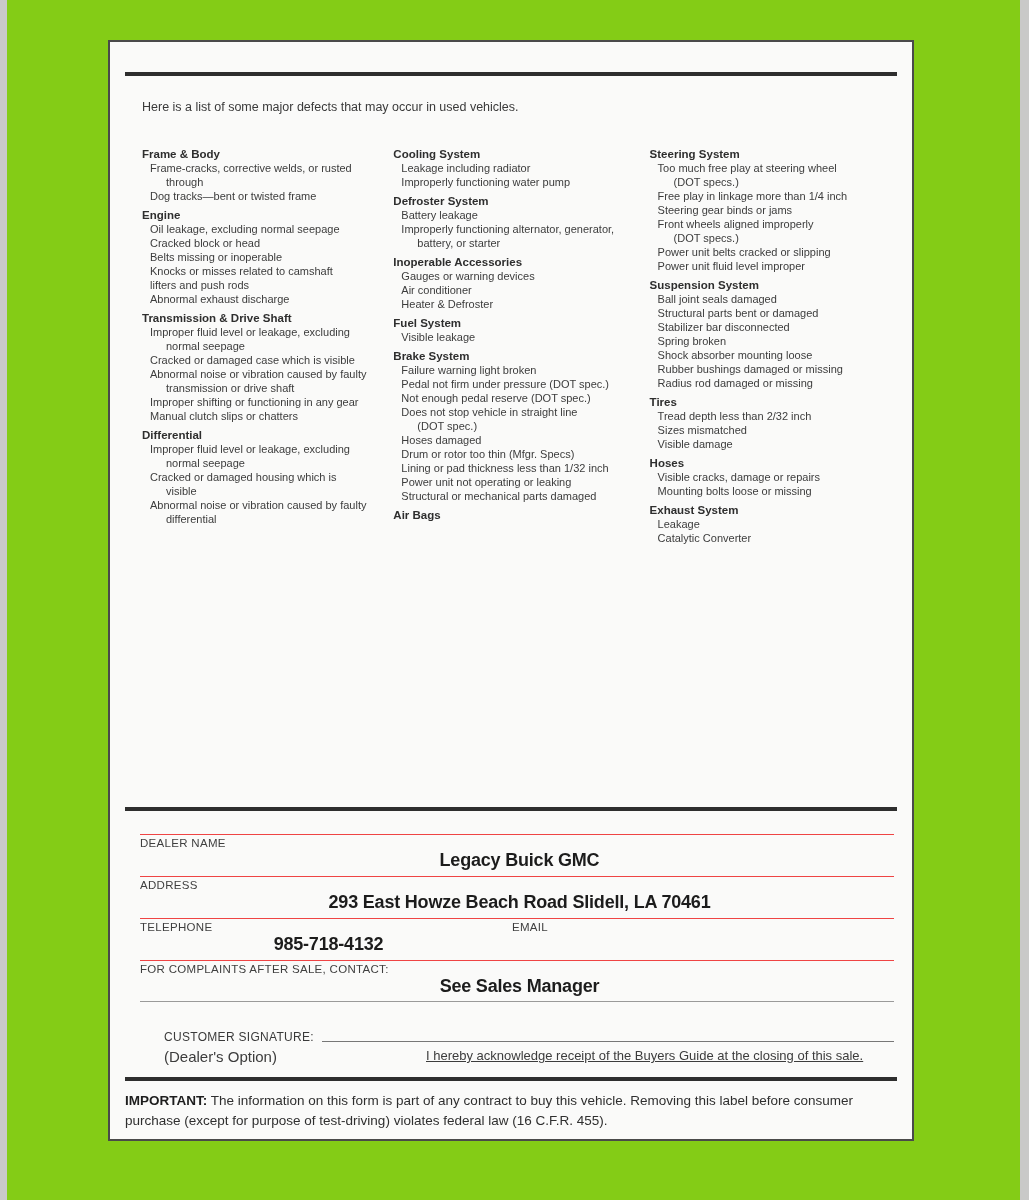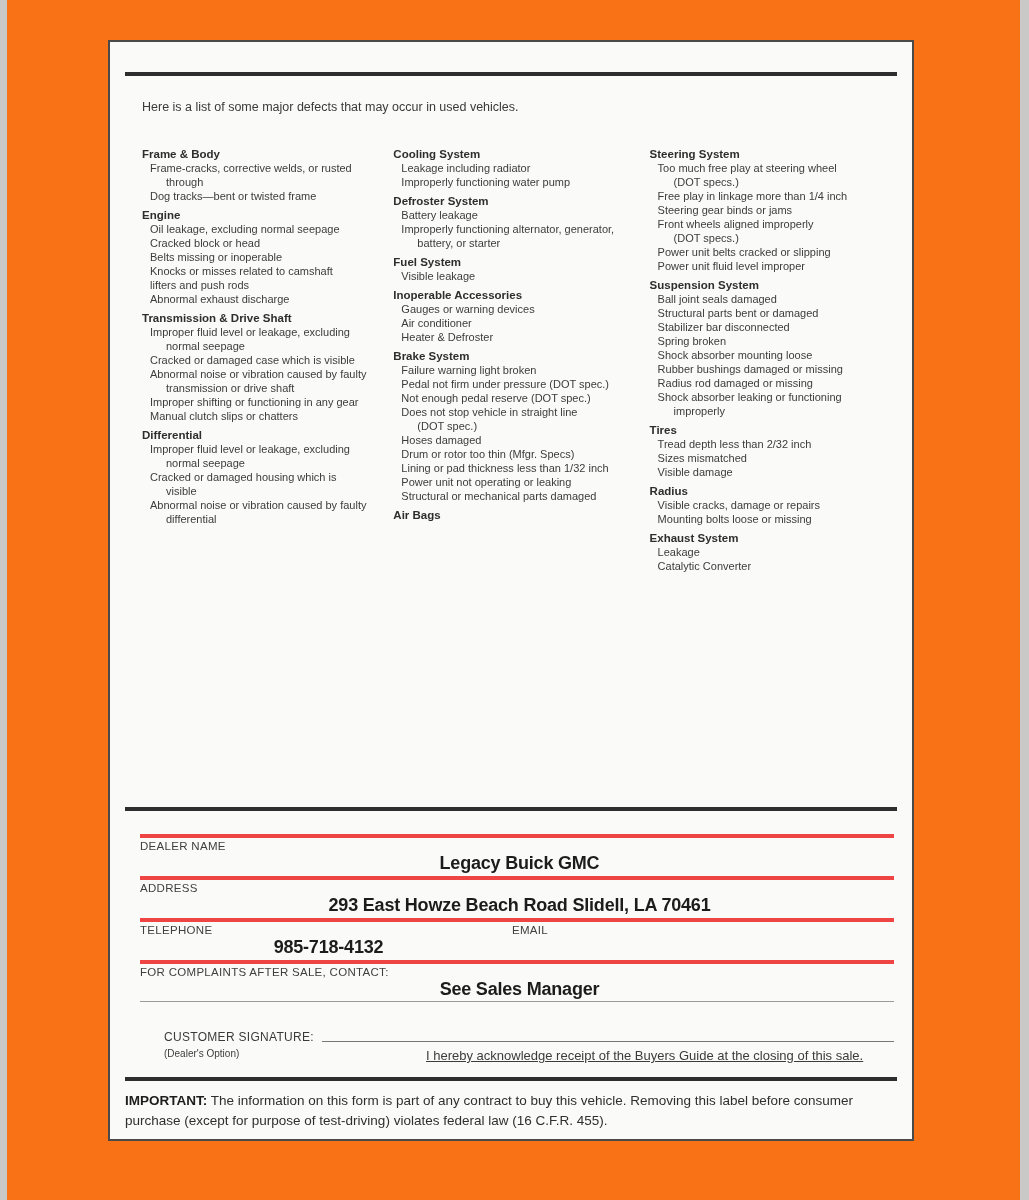--- a/index.html
+++ b/index.html
@@ -1,19 +1,19 @@
 <!DOCTYPE html>
 <html><head>
 <meta charset="utf-8">
 <style>
   html,body { margin:0; padding:0; }
   body { font-family:"Liberation Sans", sans-serif; }
   .page {
     position:relative; width:1029px; height:1200px;
-    background:#f97316; overflow:hidden;
+    background:#84cc16; overflow:hidden;
   }
   .edge-strip { position:absolute; top:0; bottom:0; background:#c9c9c8; }
   .edge-left { left:0; width:7px; }
   .edge-right { right:0; width:9px; }
 
   .label-box {
     position:absolute; left:108px; top:40px; width:806px; height:1101px;
     border:2px solid #4a4a4a; background:#fafaf9; box-sizing:border-box;
   }
   .rule { position:absolute; left:15px; right:15px; height:4px; background:#2e2e2e; }
@@ -36,41 +36,41 @@
   }
   .item {
     font-size:11px; line-height:14px; color:#3c3c3c;
     padding-left:24px; text-indent:-16px; white-space:pre-wrap;
   }
 
   .form {
     position:absolute; top:792px; left:30px; right:18px;
   }
   .form-row {
-    border-top:4px solid #ef4444; height:42px; box-sizing:border-box;
+    border-top:1px solid #ef4444; height:42px; box-sizing:border-box;
     padding-top:2px;
   }
   .form-row-last { border-bottom:1px solid #9a9a9a; }
   .f-label {
     font-size:11.5px; color:#3f3f3f; letter-spacing:0.3px;
   }
   .f-value {
     font-size:18px; font-weight:bold; color:#1c1c1c;
     letter-spacing:-0.2px; margin-left:5px; margin-top:1px;text-align:center;
   }
   .row-split { display:flex; }
   .row-split .half-l { width:372px; }
   .row-split .half-r { flex:1; }
 
   .sig { position:absolute; top:988px; left:30px; right:18px;margin-left:24px; }
   .sig-line1 { display:flex; align-items:flex-end; }
   .sig-label { font-size:12px; color:#3a3a3a; letter-spacing:0.3px; white-space:nowrap; }
   .sig-rule { flex:1; border-bottom:1.5px solid #777; margin-left:8px; margin-bottom:2px; }
   .sig-line2 { display:flex; margin-top:4px; }
-  .sig-sub { flex:0 0 262px; font-size:10px; color:#3c3c3c; }
+  .sig-sub { flex:0 0 262px; font-size:15px; color:#3c3c3c; }
   .sig-ack { font-size:13px; color:#3c3c3c;text-decoration:underline; }
 
   .important {
     position:absolute; top:1049px; left:15px; right:24px;
     font-size:13.5px; line-height:20px; color:#2f2f2f;
   }
   .important b { color:#1d1d1d; }
 </style>
 </head>
 <body>
@@ -127,28 +127,28 @@
             <div class="item">Leakage including radiator</div>
             <div class="item">Improperly functioning water pump</div>
           </div>
           <div>
             <div class="sec-h">Defroster System</div>
             <div class="item">Battery leakage</div>
             <div class="item">Improperly functioning alternator, generator,
 battery, or starter</div>
           </div>
           <div>
-            <div class="sec-h">Fuel System</div>
-            <div class="item">Visible leakage</div>
-          </div>
-          <div>
             <div class="sec-h">Inoperable Accessories</div>
             <div class="item">Gauges or warning devices</div>
             <div class="item">Air conditioner</div>
             <div class="item">Heater &amp; Defroster</div>
+          </div>
+          <div>
+            <div class="sec-h">Fuel System</div>
+            <div class="item">Visible leakage</div>
           </div>
           <div>
             <div class="sec-h">Brake System</div>
             <div class="item">Failure warning light broken</div>
             <div class="item">Pedal not firm under pressure (DOT spec.)</div>
             <div class="item">Not enough pedal reserve (DOT spec.)</div>
             <div class="item">Does not stop vehicle in straight line
 (DOT spec.)</div>
             <div class="item">Hoses damaged</div>
             <div class="item">Drum or rotor too thin (Mfgr. Specs)</div>
@@ -174,31 +174,29 @@
           </div>
           <div>
             <div class="sec-h">Suspension System</div>
             <div class="item">Ball joint seals damaged</div>
             <div class="item">Structural parts bent or damaged</div>
             <div class="item">Stabilizer bar disconnected</div>
             <div class="item">Spring broken</div>
             <div class="item">Shock absorber mounting loose</div>
             <div class="item">Rubber bushings damaged or missing</div>
             <div class="item">Radius rod damaged or missing</div>
-            <div class="item">Shock absorber leaking or functioning
-improperly</div>
           </div>
           <div>
             <div class="sec-h">Tires</div>
             <div class="item">Tread depth less than 2/32 inch</div>
             <div class="item">Sizes mismatched</div>
             <div class="item">Visible damage</div>
           </div>
           <div>
-            <div class="sec-h">Radius</div>
+            <div class="sec-h">Hoses</div>
             <div class="item">Visible cracks, damage or repairs</div>
             <div class="item">Mounting bolts loose or missing</div>
           </div>
           <div>
             <div class="sec-h">Exhaust System</div>
             <div class="item">Leakage</div>
             <div class="item">Catalytic Converter</div>
           </div>
         </div>
     </div>

